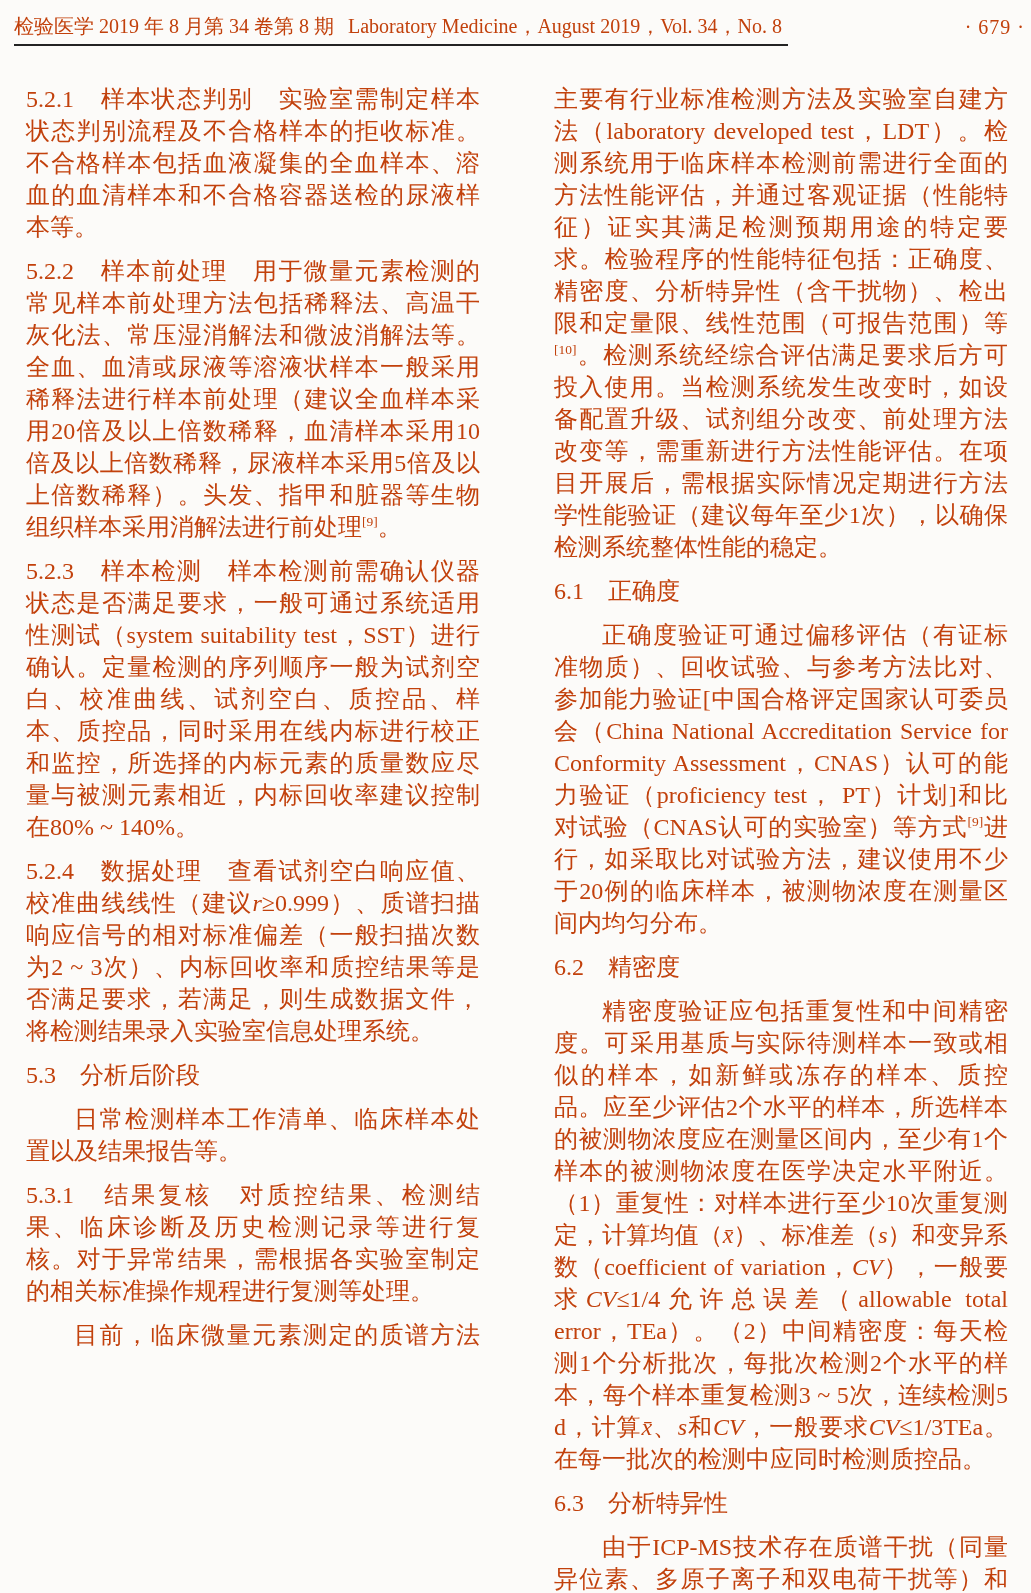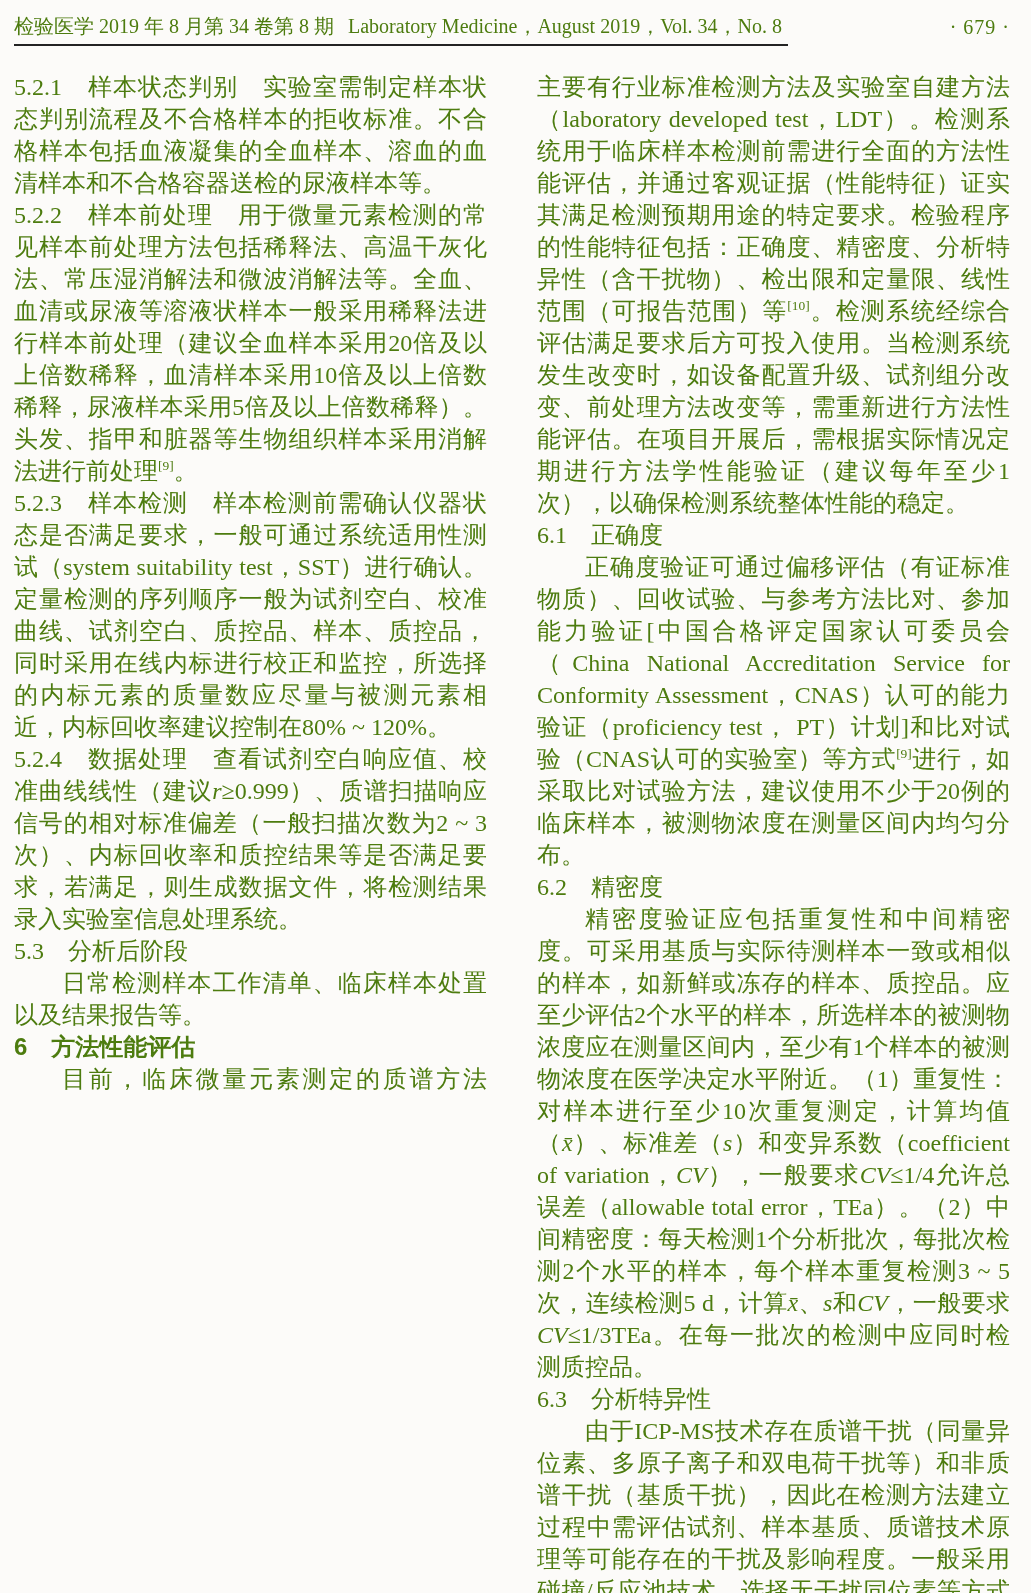--- a/index.html
+++ b/index.html
@@ -7,22 +7,22 @@
     padding: 0;
     background: #e9e7e3;
   }
   .page {
     position: relative;
     width: 1031px;
     height: 1593px;
     margin: 0 auto;
     background: #fcfbf9;
     box-sizing: border-box;
-    padding: 14px 21px 0 14px;
-    color: #4d7c0f;
+    padding: 14px 6px 0 14px;
+    color: #c2410c;
     font-family: "Liberation Serif", "DejaVu Serif", serif;
     overflow: hidden;
   }
   .header {
     display: flex;
     justify-content: space-between;
     align-items: flex-start;
     font-size: 20px;
     line-height: 24px;
     white-space: nowrap;
@@ -39,21 +39,21 @@
     gap: 50px;
     margin-top: 25px;
   }
   .column {
     width: 478px;
     font-size: 24px;
     line-height: 32px;
     text-align: justify;
     text-justify: inter-ideograph;
   }
-  .para { margin: 0; }
+  .para { margin: 12px; }
   .para.indent { text-indent: 2em; }
   .para.flow { text-align-last: justify; }
   .para.h1 {
     font-weight: 700;
     font-family: "Liberation Sans", "DejaVu Sans", sans-serif;
     font-size: 24px;
   }
   .column sup {
     font-size: 0.56em;
     line-height: 0;
@@ -69,25 +69,25 @@
     <div class="header-main">
       <span class="header-zh">检验医学 2019 年 8 月第 34 卷第 8 期</span><span class="header-en">Laboratory Medicine，August 2019，Vol. 34，No. 8</span>
     </div>
     <div class="page-number">· 679 ·</div>
   </header>
 
   <main class="columns">
     <section class="column" id="col-left">
         <p class="para body"><span>5.2.1　样本状态判别　实验室需制定样本状态判别流程及不合格样本的拒收标准。不合格样本包括血液凝集的全血样本、溶血的血清样本和不合格容器送检的尿液样本等。</span></p>
         <p class="para body"><span>5.2.2　样本前处理　用于微量元素检测的常见样本前处理方法包括稀释法、高温干灰化法、常压湿消解法和微波消解法等。全血、血清或尿液等溶液状样本一般采用稀释法进行样本前处理（建议全血样本采用20倍及以上倍数稀释，血清样本采用10倍及以上倍数稀释，尿液样本采用5倍及以上倍数稀释）。头发、指甲和脏器等生物组织样本采用消解法进行前处理</span><sup>[9]</sup><span>。</span></p>
-        <p class="para body"><span>5.2.3　样本检测　样本检测前需确认仪器状态是否满足要求，一般可通过系统适用性测试（system suitability test，SST）进行确认。定量检测的序列顺序一般为试剂空白、校准曲线、试剂空白、质控品、样本、质控品，同时采用在线内标进行校正和监控，所选择的内标元素的质量数应尽量与被测元素相近，内标回收率建议控制在80% ~ 120%。</span></p>
+        <p class="para body"><span>5.2.3　样本检测　样本检测前需确认仪器状态是否满足要求，一般可通过系统适用性测试（system suitability test，SST）进行确认。定量检测的序列顺序一般为试剂空白、校准曲线、试剂空白、质控品、样本、质控品，同时采用在线内标进行校正和监控，所选择的内标元素的质量数应尽量与被测元素相近，内标回收率建议控制在80% ~ 140%。</span></p>
         <p class="para body"><span>5.2.4　数据处理　查看试剂空白响应值、校准曲线线性（建议</span><i>r</i><span>≥0.999）、质谱扫描响应信号的相对标准偏差（一般扫描次数为2 ~ 3次）、内标回收率和质控结果等是否满足要求，若满足，则生成数据文件，将检测结果录入实验室信息处理系统。</span></p>
         <p class="para sub"><span>5.3　分析后阶段</span></p>
         <p class="para indent"><span>日常检测样本工作清单、临床样本处置以及结果报告等。</span></p>
-        <p class="para h1"><span>6　方法性能评估</span></p>
+        <p class="para body"><span>5.3.1　结果复核　对质控结果、检测结果、临床诊断及历史检测记录等进行复核。对于异常结果，需根据各实验室制定的相关标准操作规程进行复测等处理。</span></p>
         <p class="para indent flow"><span>目前，临床微量元素测定的质谱方法</span></p>
       </section>
     <section class="column" id="col-right">
         <p class="para body"><span>主要有行业标准检测方法及实验室自建方法（laboratory developed test，LDT）。检测系统用于临床样本检测前需进行全面的方法性能评估，并通过客观证据（性能特征）证实其满足检测预期用途的特定要求。检验程序的性能特征包括：正确度、精密度、分析特异性（含干扰物）、检出限和定量限、线性范围（可报告范围）等</span><sup>[10]</sup><span>。检测系统经综合评估满足要求后方可投入使用。当检测系统发生改变时，如设备配置升级、试剂组分改变、前处理方法改变等，需重新进行方法性能评估。在项目开展后，需根据实际情况定期进行方法学性能验证（建议每年至少1次），以确保检测系统整体性能的稳定。</span></p>
         <p class="para sub"><span>6.1　正确度</span></p>
         <p class="para indent"><span>正确度验证可通过偏移评估（有证标准物质）、回收试验、与参考方法比对、参加能力验证[中国合格评定国家认可委员会（China National Accreditation Service for Conformity Assessment，CNAS）认可的能力验证（proficiency test， PT）计划]和比对试验（CNAS认可的实验室）等方式</span><sup>[9]</sup><span>进行，如采取比对试验方法，建议使用不少于20例的临床样本，被测物浓度在测量区间内均匀分布。</span></p>
         <p class="para sub"><span>6.2　精密度</span></p>
         <p class="para indent"><span>精密度验证应包括重复性和中间精密度。可采用基质与实际待测样本一致或相似的样本，如新鲜或冻存的样本、质控品。应至少评估2个水平的样本，所选样本的被测物浓度应在测量区间内，至少有1个样本的被测物浓度在医学决定水平附近。（1）重复性：对样本进行至少10次重复测定，计算均值（</span><i>x̄</i><span>）、标准差（</span><i>s</i><span>）和变异系数（coefficient of variation，</span><i>CV</i><span>），一般要求</span><i>CV</i><span>≤1/4允许总误差（allowable total error，TEa）。（2）中间精密度：每天检测1个分析批次，每批次检测2个水平的样本，每个样本重复检测3 ~ 5次，连续检测5 d，计算</span><i>x̄</i><span>、</span><i>s</i><span>和</span><i>CV</i><span>，一般要求</span><i>CV</i><span>≤1/3TEa。在每一批次的检测中应同时检测质控品。</span></p>
         <p class="para sub"><span>6.3　分析特异性</span></p>
         <p class="para indent flow"><span>由于ICP-MS技术存在质谱干扰（同量异位素、多原子离子和双电荷干扰等）和非质谱干扰（基质干扰），因此在检测方法建立过程中需评估试剂、样本基质、质谱技术原理等可能存在的干扰及影响程度。一般采用碰撞/反应池技术、选择无干扰同位素等方式来降低质谱干扰，采用内/外标校正和基质匹配（所选基质建</span></p>

